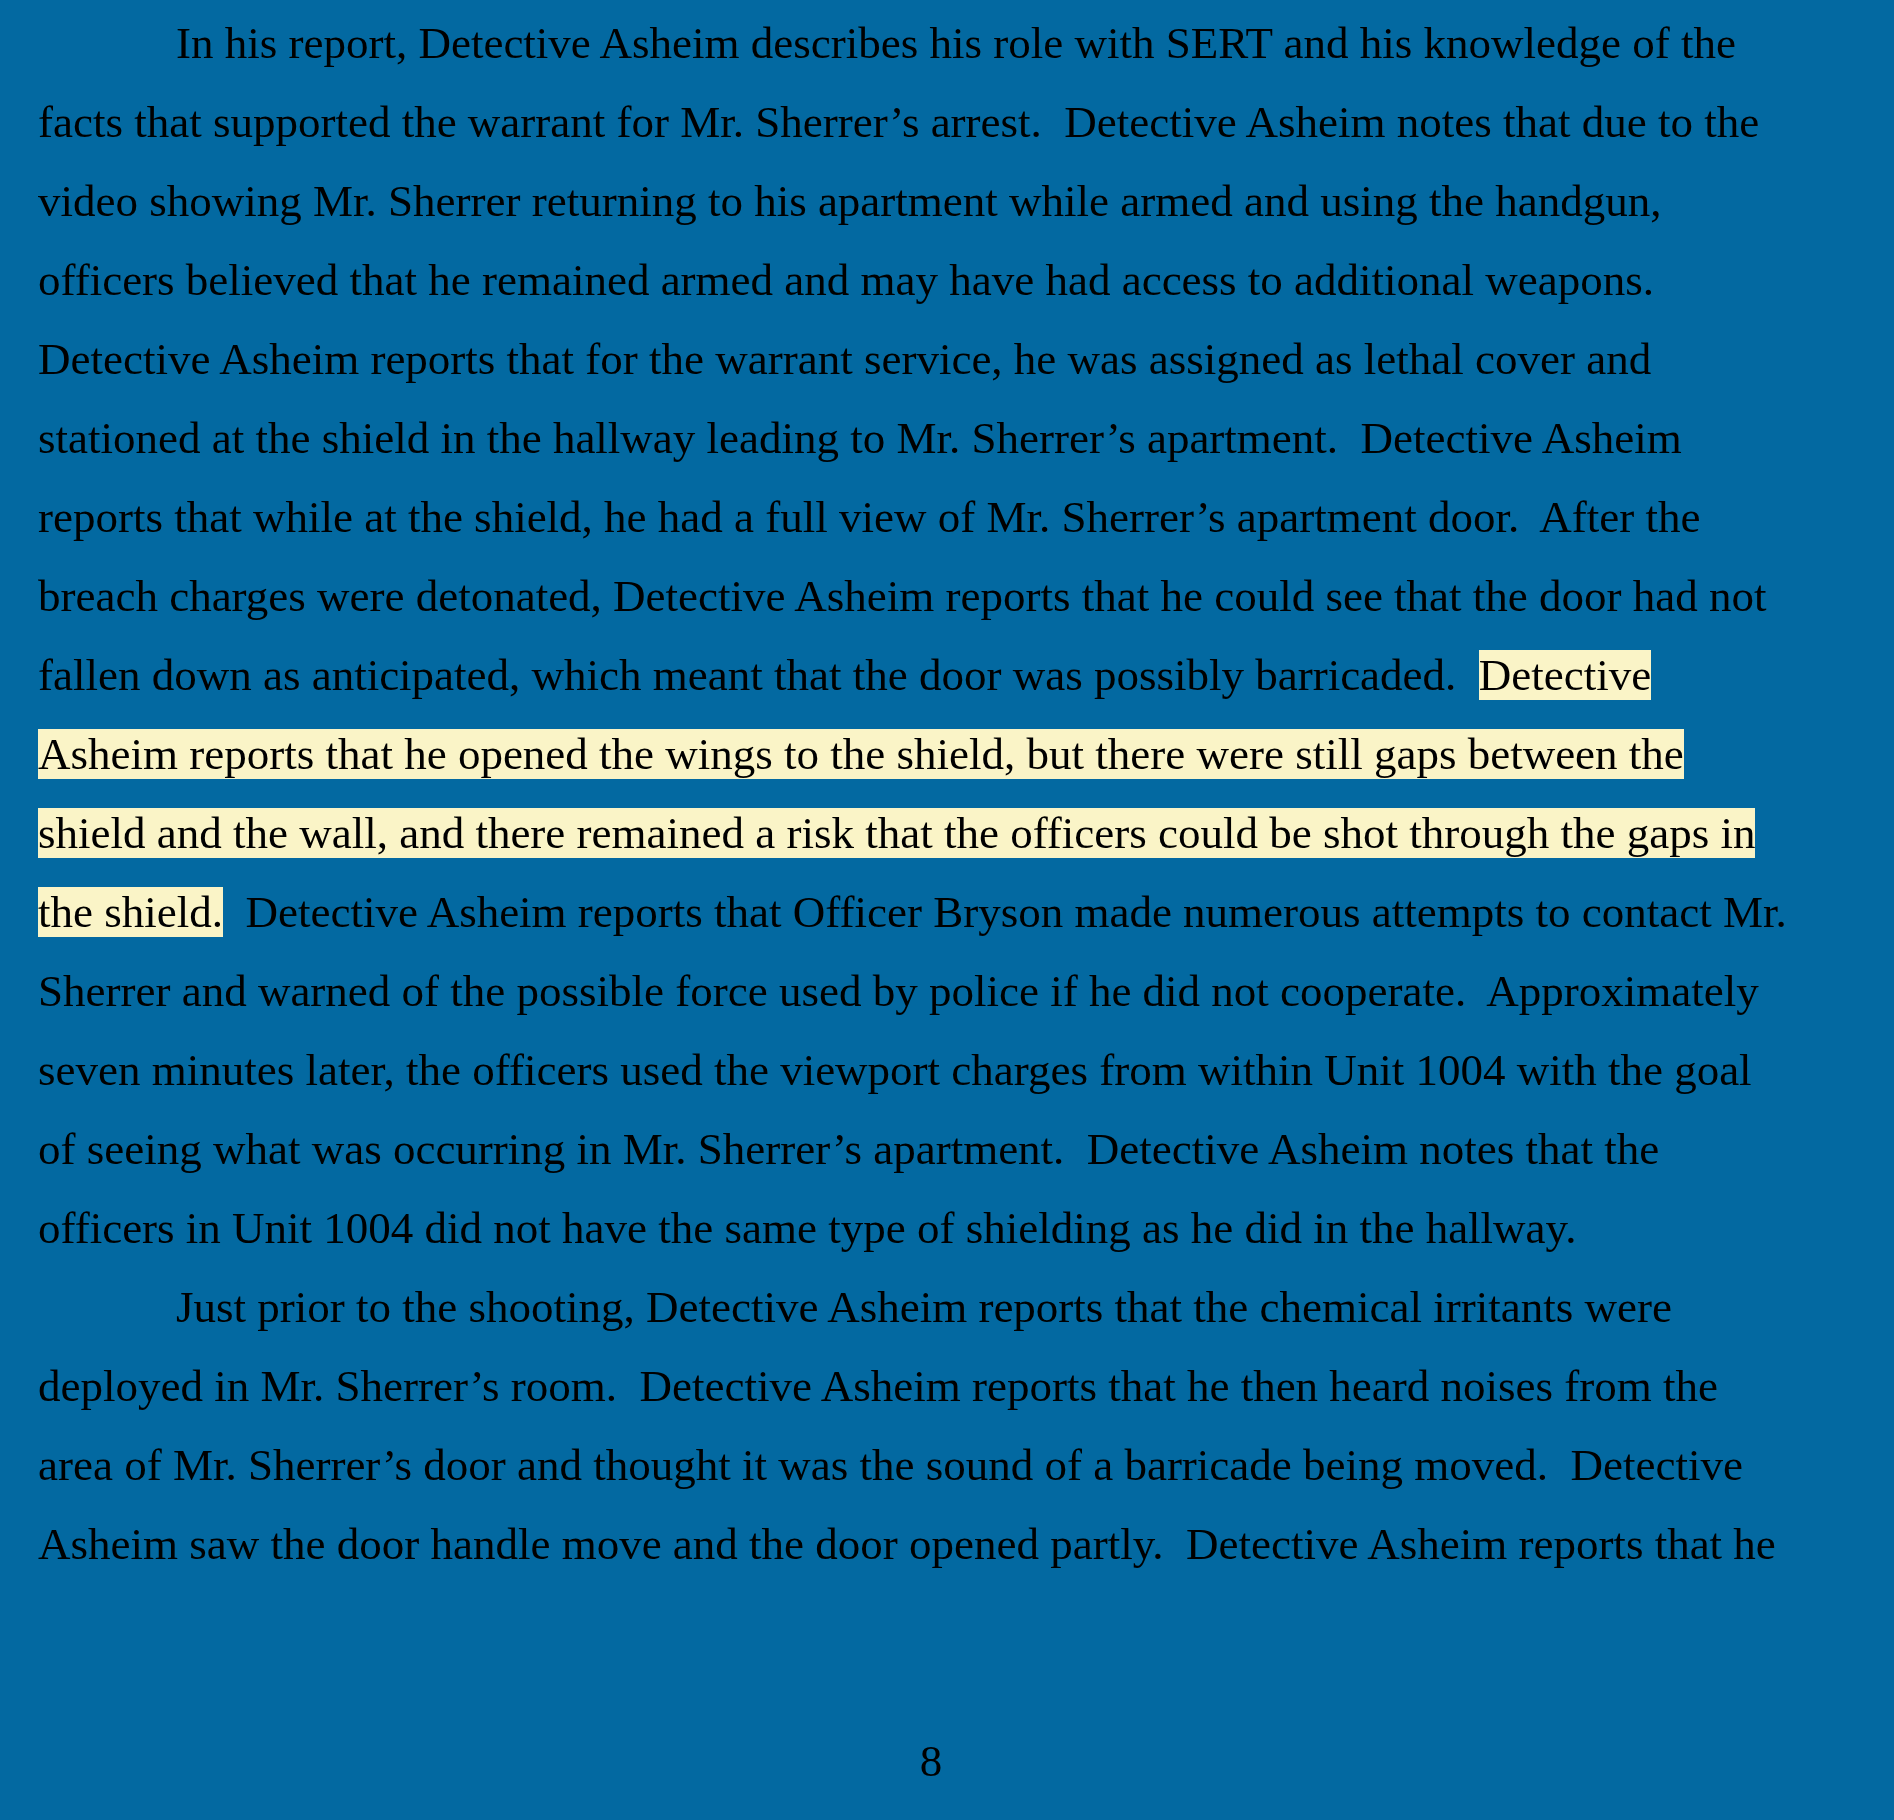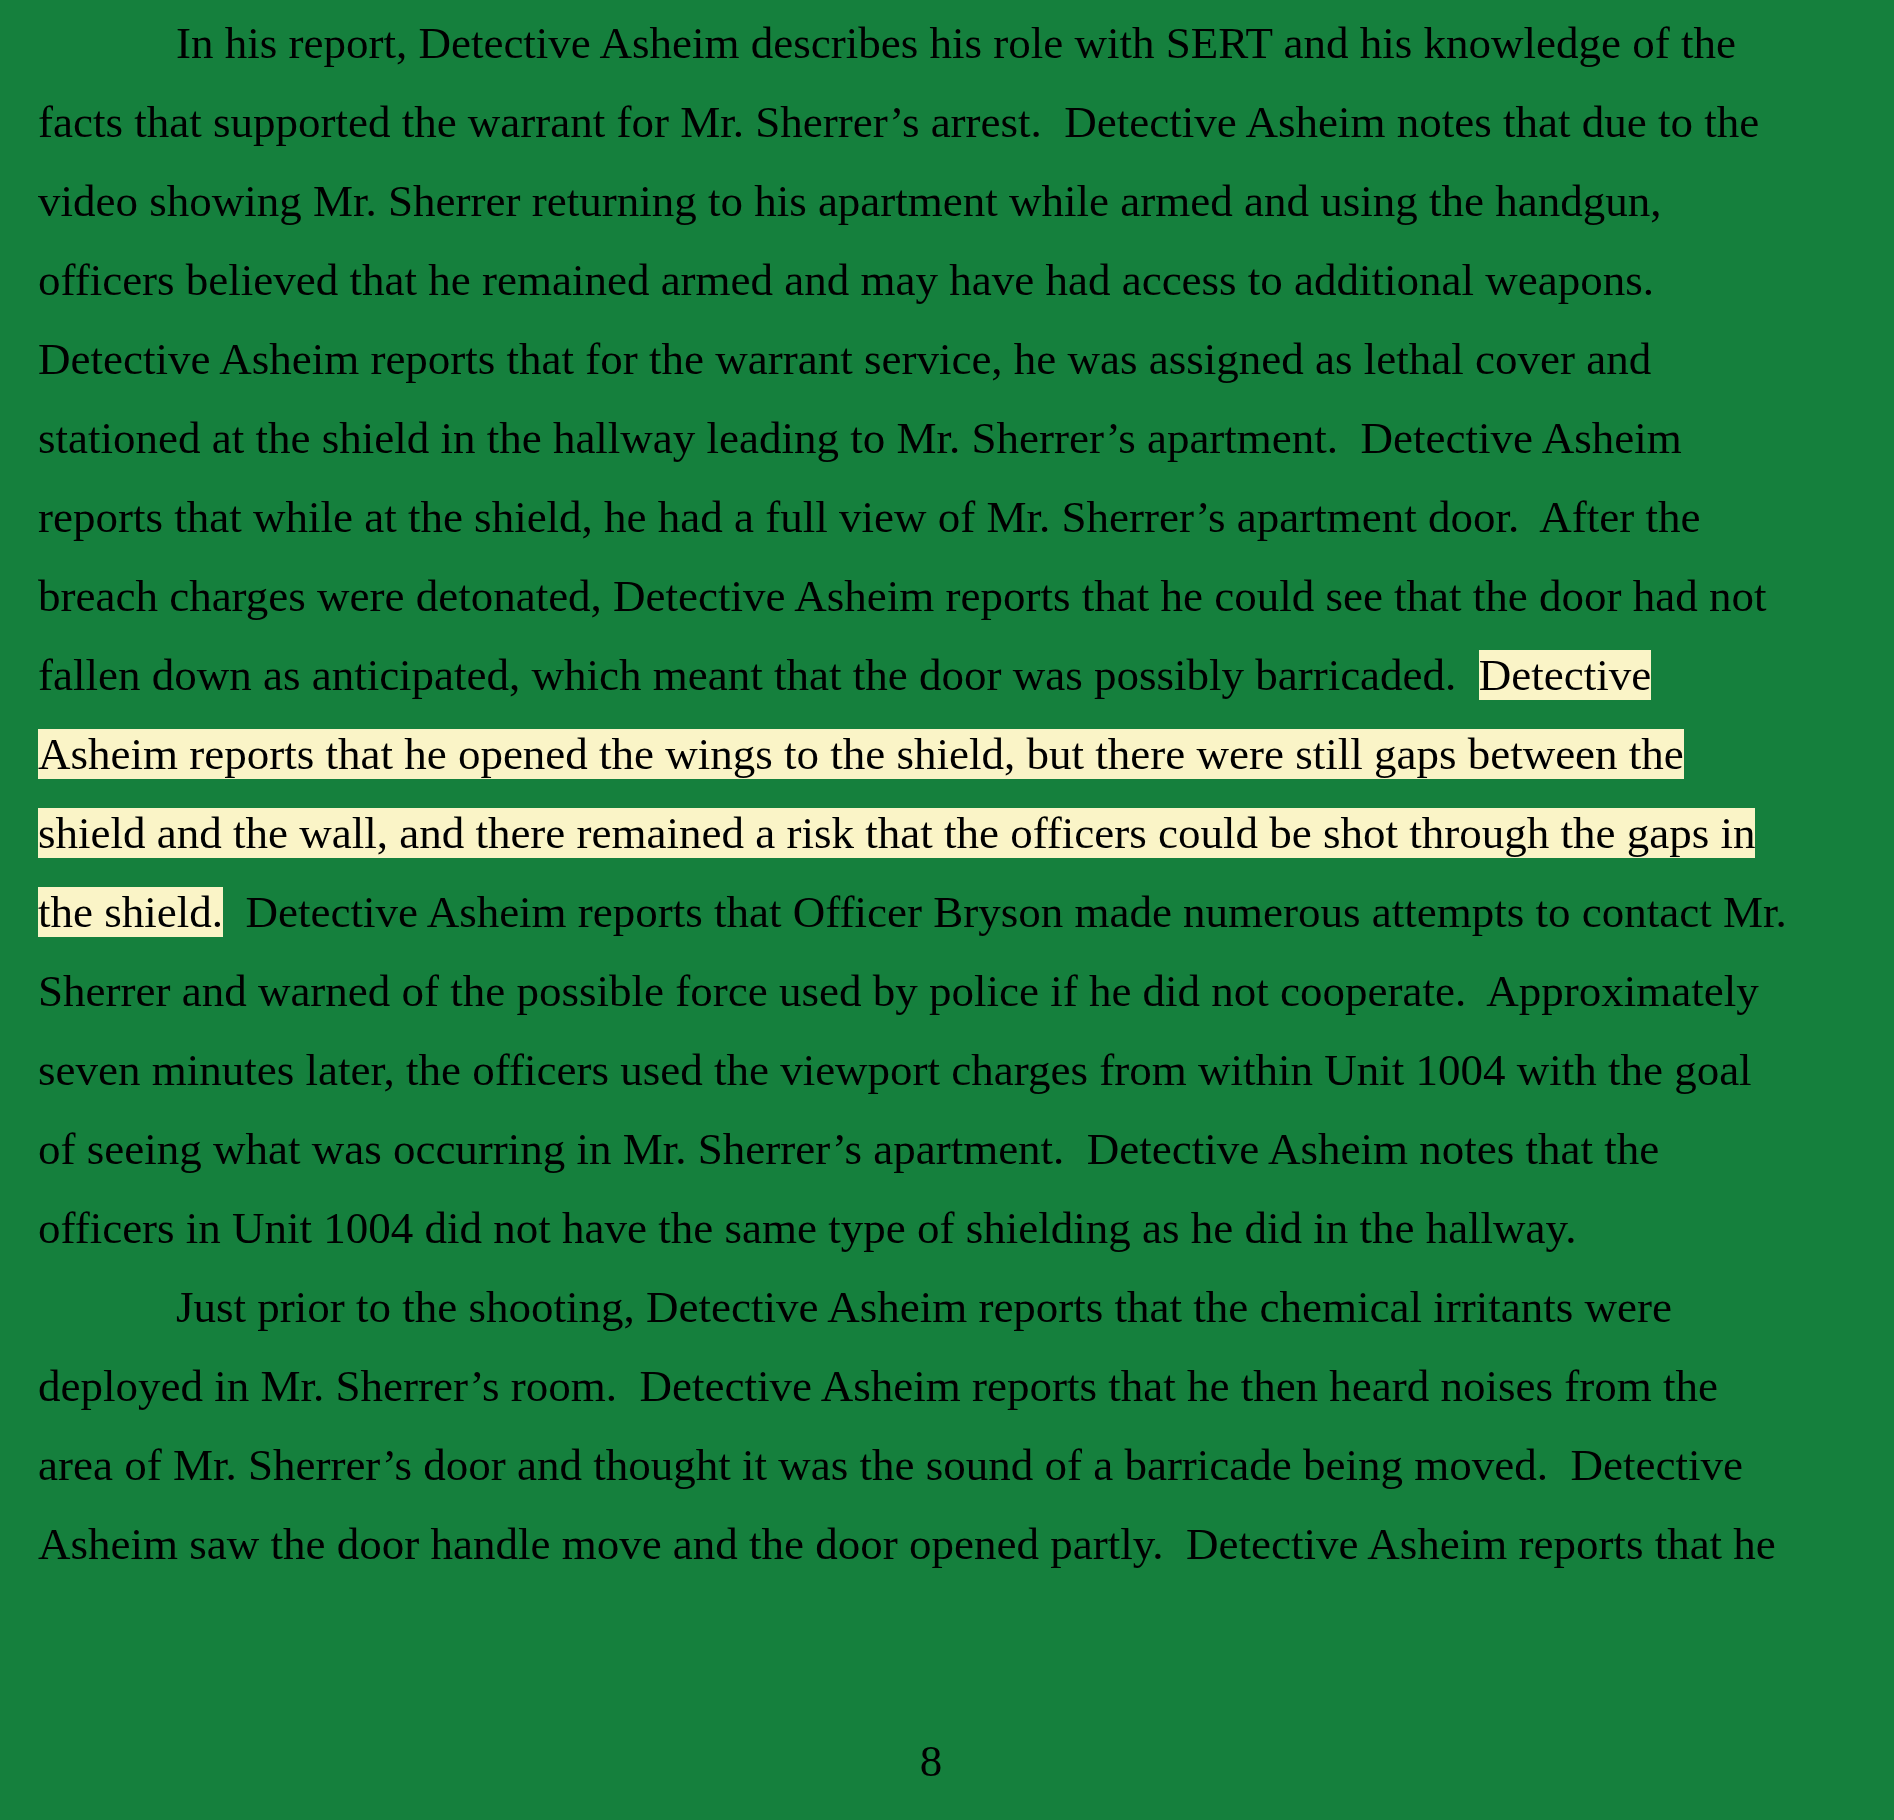--- a/index.html
+++ b/index.html
@@ -14,21 +14,21 @@
     background: #ffffff;
     font-family: "Liberation Serif", "DejaVu Serif", serif;
     color: #000000;
   }
   .page {
     position: absolute;
     left: 0;
     top: 0;
     width: 1894px;
     height: 1820px;
-    background: #15803d;
+    background: #0369a1;
   }
   .text-block {
     position: absolute;
     left: 38px;
     top: 4px;
     width: 1830px;
     font-size: 45px;
     line-height: 79px;
     white-space: pre;
     color: #000000;

